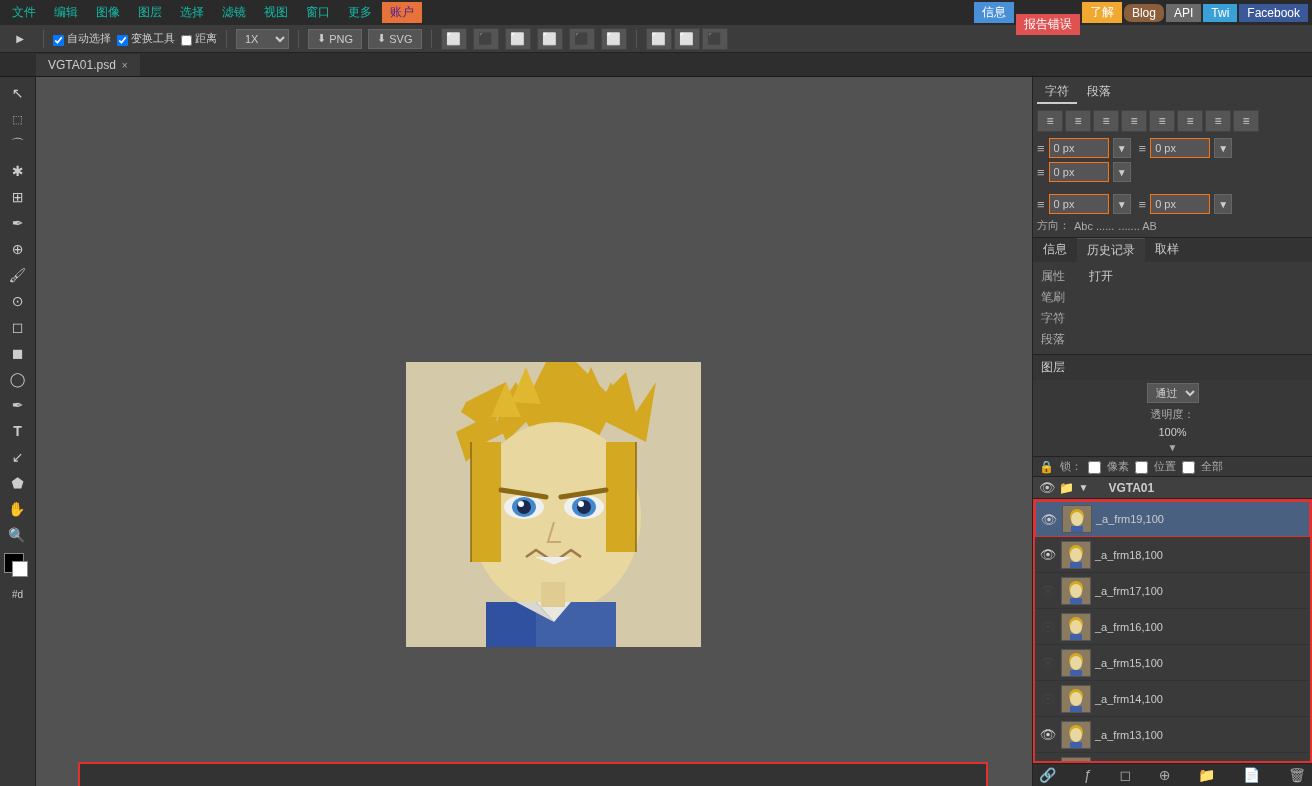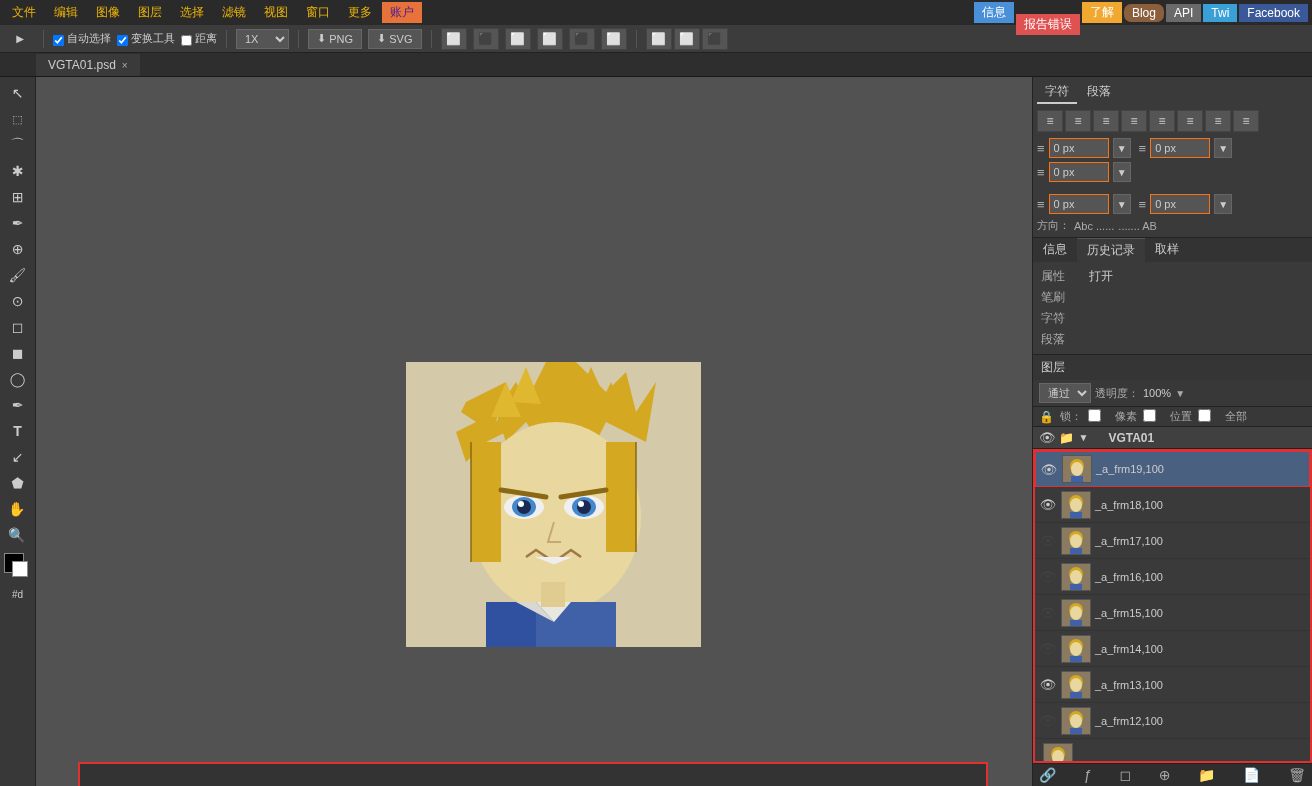--- a/index.html
+++ b/index.html
@@ -5,21 +5,21 @@
     * { margin: 0; padding: 0; box-sizing: border-box; }
     body { width: 1312px; height: 786px; overflow: hidden; background: #3a3a3a; font-family: 'Microsoft YaHei', Arial, sans-serif; font-size: 12px; color: #ccc; }
 
     
     #top-menu-bar {
       display: flex; align-items: center; justify-content: space-between;
       background: #2a2a2a; height: 25px; padding: 0 4px;
     }
     #menu-items { display: flex; gap: 2px; }
     .menu-item {
-      padding: 2px 8px; color: #eab308; font-size: 12px; cursor: pointer;
+      padding: 2px 8px; color: #14b8a6; font-size: 12px; cursor: pointer;
     }
     .menu-item.active { background: #e8733a; color: #4c1d95; }
 
     #top-right-nav { display: flex; align-items: center; gap: 2px; }
     .nav-btn {
       padding: 2px 8px; font-size: 12px; cursor: pointer; color: #fff;
     }
     .nav-btn-info { background: #4a90d9; }
     .nav-btn-report { background: #e05252; margin-top: 23px; }
     .nav-btn-learn { background: #f0a830; }
@@ -138,35 +138,35 @@
     #info-panel-content { padding: 4px 8px; }
     .info-row { display: flex; align-items: center; gap: 8px; padding: 2px 0; }
     .info-key { color: #aaa; font-size: 12px; width: 40px; }
     .info-val { color: #ccc; font-size: 12px; cursor: pointer; }
 
     
     #layers-panel { flex: 1; display: flex; flex-direction: column; overflow: hidden; }
     #layers-header { padding: 4px 8px; font-size: 12px; color: #ccc; background: #353535; }
     #layers-controls {
       display: flex; align-items: center; gap: 4px; padding: 3px 6px;
-      background: #383838; border-bottom: 1px solid #222;
+      background: #383838; border-bottom: 1px solid #222; flex-direction: column;
     }
     .layers-mode-select {
       background: #555; border: 1px solid #666; color: #ccc; font-size: 11px;
       padding: 1px 4px; height: 20px;
     }
     .layers-opacity-label { color: #aaa; font-size: 11px; }
     .layers-opacity-val { color: #ccc; font-size: 11px; text-align: center; }
     .layers-opacity-arrow { font-size: 10px; color: #aaa; cursor: pointer; }
     #layers-lock-row {
       display: flex; align-items: center; gap: 6px; padding: 2px 6px;
       background: #383838; border-bottom: 1px solid #222; font-size: 11px; color: #aaa;
     }
     .lock-icon { font-size: 12px; }
-    .lock-checkbox { display: flex; align-items: flex-start; gap: 14px; }
+    .lock-checkbox { display: flex; align-items: flex-end; gap: 6px; }
     #layers-group {
       display: flex; align-items: center; padding: 3px 6px;
       background: #404040; border-bottom: 1px solid #222; cursor: pointer;
     }
     .layers-group-arrow { font-size: 10px; color: #ccc; margin-right: 4px; }
     .layers-group-label { font-size: 12px; color: #ccc; font-weight: bold; margin-left: 16px; }
     #layers-list { flex: 1; overflow-y: auto; background: #3a3a3a; }
     #layers-list::-webkit-scrollbar { width: 8px; background: #2a2a2a; }
     #layers-list::-webkit-scrollbar-thumb { background: #555; }
     .layer-item {

